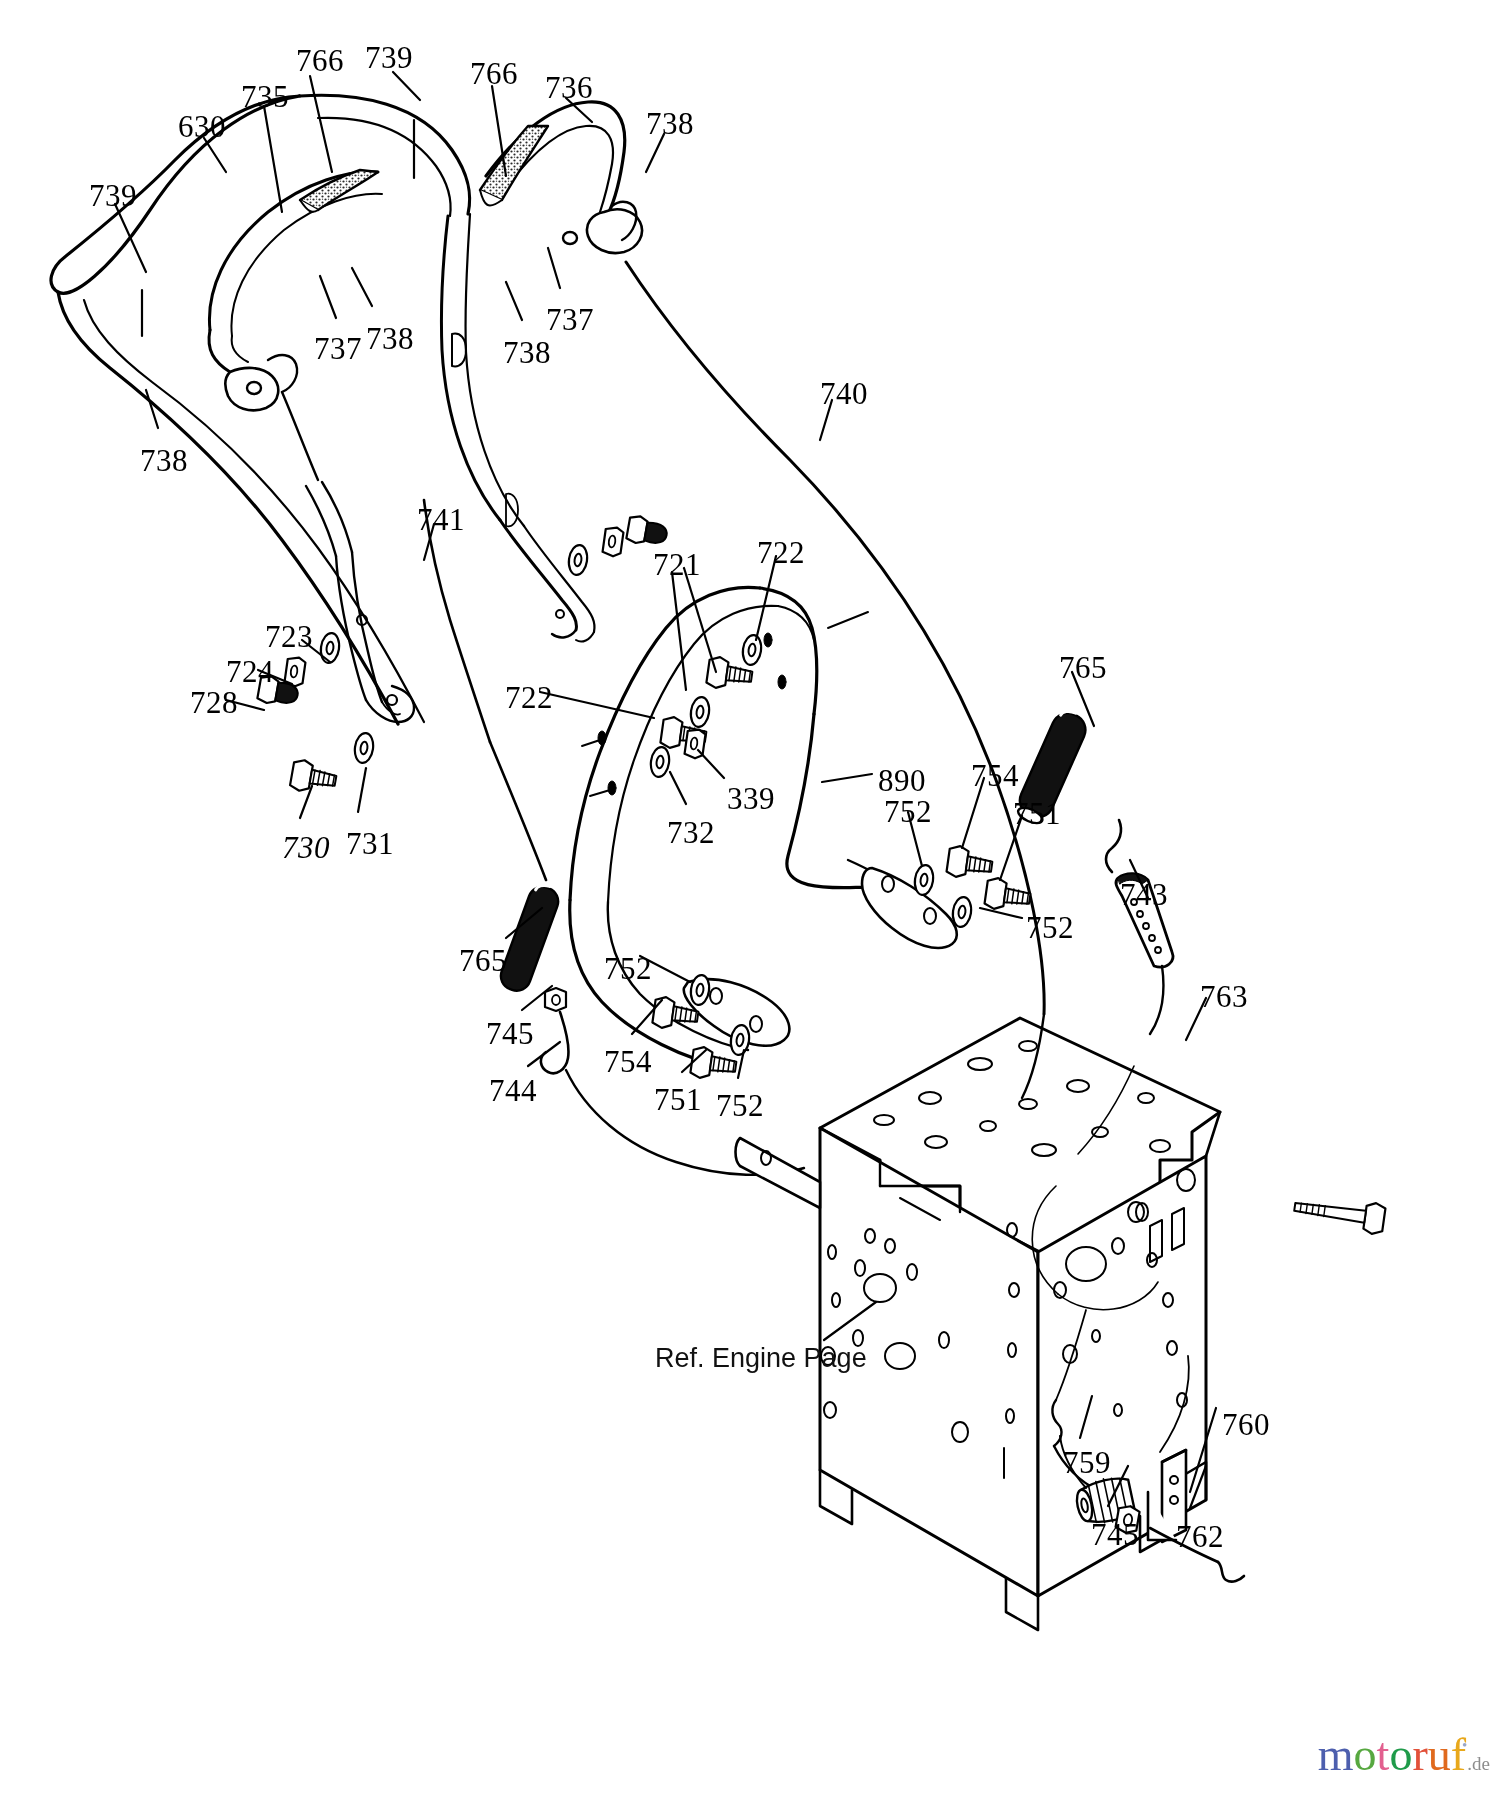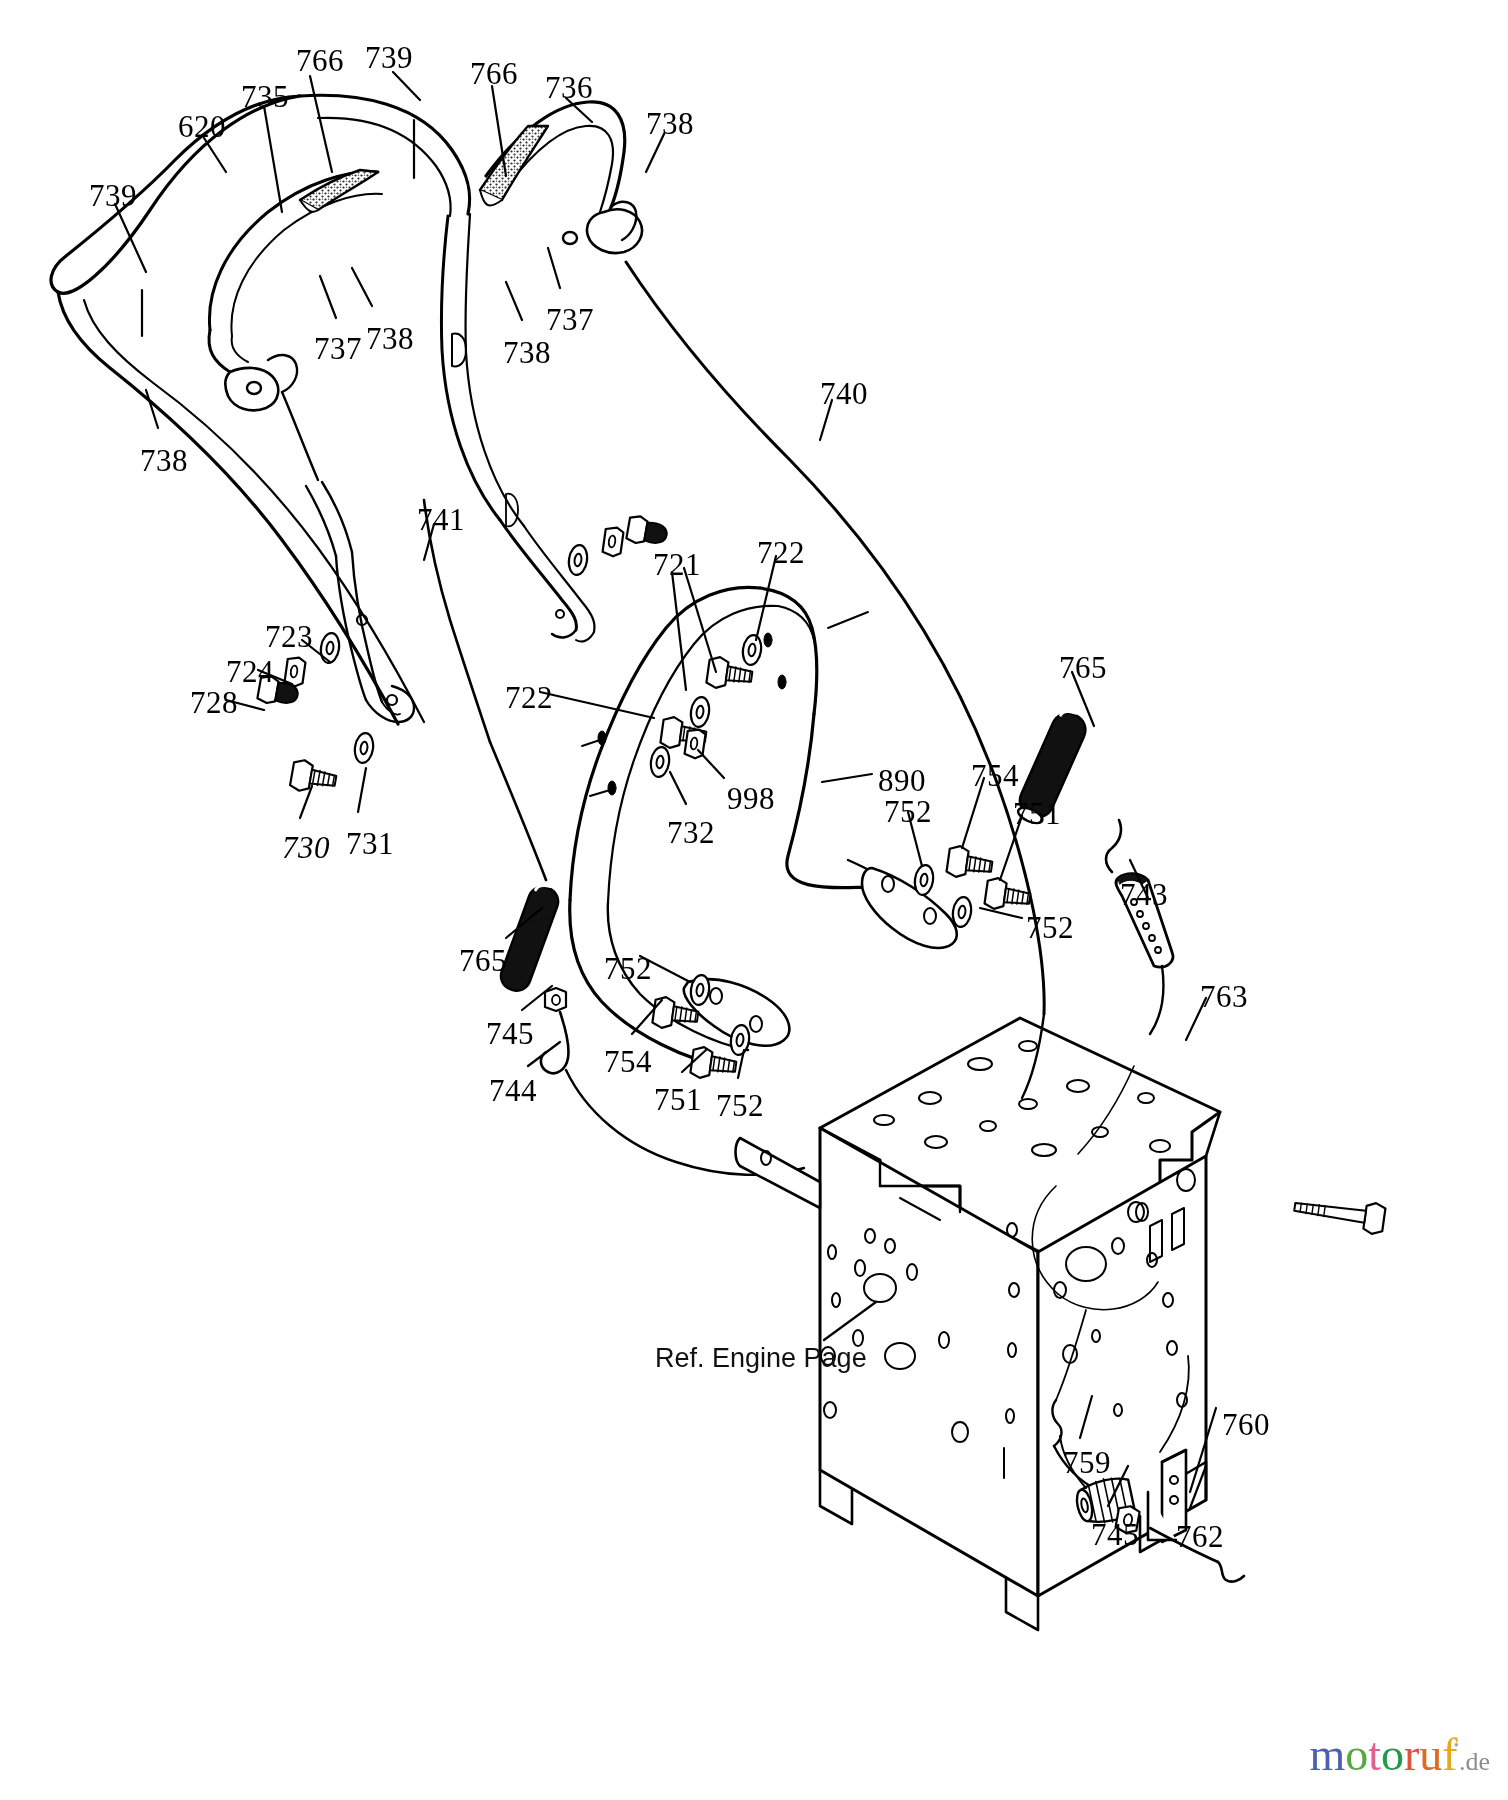--- a/index.html
+++ b/index.html
@@ -10,21 +10,21 @@
   #art{position:absolute;left:0;top:0;width:1508px;height:1800px;}
   .callout{position:absolute;font-family:"Liberation Serif","DejaVu Serif",serif;
            font-size:31px;line-height:31px;color:#000;white-space:nowrap;
            letter-spacing:0.5px;}
   #refnote{position:absolute;font-family:"Liberation Sans","DejaVu Sans",sans-serif;
            font-size:27px;color:#111;white-space:nowrap;}
   #brand{position:absolute;right:18px;bottom:12px;white-space:nowrap;
          font-family:"Liberation Serif","DejaVu Serif",serif;
          font-size:46px;line-height:46px;font-weight:400;}
   #brand .l{display:inline-block;}
-  #brand .suffix{font-size:26px;color:#8d8d8d;vertical-align:baseline;}
+  #brand .suffix{font-size:19px;color:#8d8d8d;vertical-align:baseline;}
   #brand .tick{position:relative;top:-20px;font-size:15px;color:#9aa7c9;margin-left:-4px;}
 </style>
 </head>
 <body>
 
 <div id="stage">
 
   <svg id="art" viewBox="0 0 1508 1800" xmlns="http://www.w3.org/2000/svg">
     <defs>
       <pattern id="grip" width="6" height="6" patternUnits="userSpaceOnUse">
@@ -473,41 +473,41 @@
     </g>
   </svg>
 
   <div id="callouts-layer">
       <div class="callout" style="left: 296px; top: 45px;">766</div>
       <div class="callout" style="left: 365px; top: 42px;">739</div>
       <div class="callout" style="left: 470px; top: 58px;">766</div>
       <div class="callout" style="left: 545px; top: 72px;">736</div>
       <div class="callout" style="left: 241px; top: 81px; text-align: right;">735</div>
       <div class="callout" style="left: 646px; top: 108px;">738</div>
-      <div class="callout" style="left: 178px; top: 111px;">620</div>
+      <div class="callout" style="left: 178px; top: 111px;">630</div>
       <div class="callout" style="left: 89px; top: 180px;">739</div>
       <div class="callout" style="left: 314px; top: 333px;">737</div>
       <div class="callout" style="left: 366px; top: 323px;">738</div>
       <div class="callout" style="left: 503px; top: 337px;">738</div>
       <div class="callout" style="left: 546px; top: 304px;">737</div>
       <div class="callout" style="left: 140px; top: 445px;">738</div>
       <div class="callout" style="left: 820px; top: 378px;">740</div>
       <div class="callout" style="left: 417px; top: 504px;">741</div>
       <div class="callout" style="left: 653px; top: 549px;">721</div>
       <div class="callout" style="left: 757px; top: 537px;">722</div>
       <div class="callout" style="left: 265px; top: 621px;">723</div>
       <div class="callout" style="left: 226px; top: 656px;">724</div>
       <div class="callout" style="left: 190px; top: 687px;">728</div>
       <div class="callout" style="left: 505px; top: 682px;">722</div>
       <div class="callout" style="left: 1059px; top: 652px;">765</div>
       <div class="callout" style="left: 878px; top: 765px;">890</div>
       <div class="callout" style="left: 884px; top: 796px;">752</div>
       <div class="callout" style="left: 971px; top: 760px;">754</div>
       <div class="callout" style="left: 1013px; top: 798px;">751</div>
-      <div class="callout" style="left: 727px; top: 783px;">998</div>
+      <div class="callout" style="left: 727px; top: 783px;">339</div>
       <div class="callout" style="left: 667px; top: 817px;">732</div>
       <div class="callout" style="left: 282px; top: 832px; font-style: italic;">730</div>
       <div class="callout" style="left: 346px; top: 828px;">731</div>
       <div class="callout" style="left: 1026px; top: 912px;">752</div>
       <div class="callout" style="left: 1120px; top: 879px;">743</div>
       <div class="callout" style="left: 459px; top: 945px;">765</div>
       <div class="callout" style="left: 604px; top: 953px;">752</div>
       <div class="callout" style="left: 1200px; top: 981px;">763</div>
       <div class="callout" style="left: 486px; top: 1018px;">745</div>
       <div class="callout" style="left: 604px; top: 1046px;">754</div>

